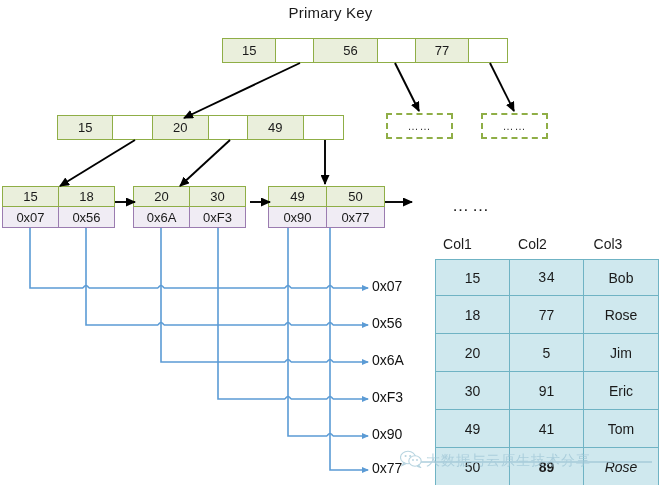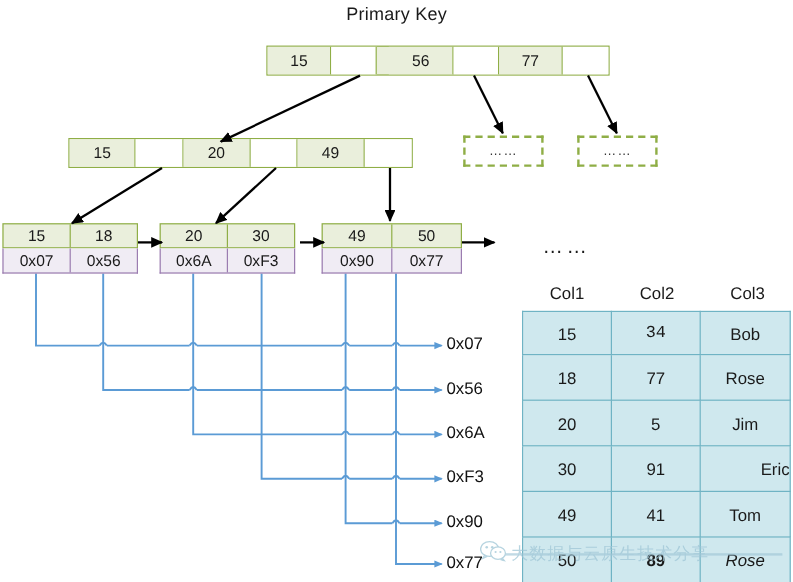--- a/index.html
+++ b/index.html
@@ -186,21 +186,21 @@
 
   <div class="ellip" style="left:452px;top:196px;">……</div>
 
   <div class="addr" style="left:372px;top:278px;">0x07</div>
   <div class="addr" style="left:372px;top:315px;">0x56</div>
   <div class="addr" style="left:372px;top:352px;">0x6A</div>
   <div class="addr" style="left:372px;top:389px;">0xF3</div>
   <div class="addr" style="left:372px;top:426px;">0x90</div>
   <div class="addr" style="left:372px;top:460px;">0x77</div>
 
-  <div class="tblhead" style="left:435px;top:236px;width:226px;">
+  <div class="tblhead" style="left:420px;top:236px;width:226px;">
     <span style="width:75px;">Col1</span>
     <span style="width:75px;">Col2</span>
     <span style="width:76px;">Col3</span>
   </div>
 
   <div class="tbl" style="left:435px;top:259px;">
     <table class="grid">
       <tbody>
         <tr>
           <td style="width:73px;height:35px;">15</td>
@@ -213,21 +213,21 @@
           <td style="height:37px;">Rose</td>
         </tr>
         <tr>
           <td style="height:37px;">20</td>
           <td style="height:37px;">5</td>
           <td style="height:37px;">Jim</td>
         </tr>
         <tr>
           <td style="height:37px;">30</td>
           <td style="height:37px;">91</td>
-          <td style="height:37px;text-align:right;">Eric</td>
+          <td style="height:37px;">Eric</td>
         </tr>
         <tr>
           <td style="height:37px;">49</td>
           <td style="height:37px;">41</td>
           <td style="height:37px;">Tom</td>
         </tr>
         <tr>
           <td style="height:37px;">50</td>
           <td style="height:37px;font-weight:bold;">89</td>
           <td style="height:37px;font-style:italic;">Rose</td>

